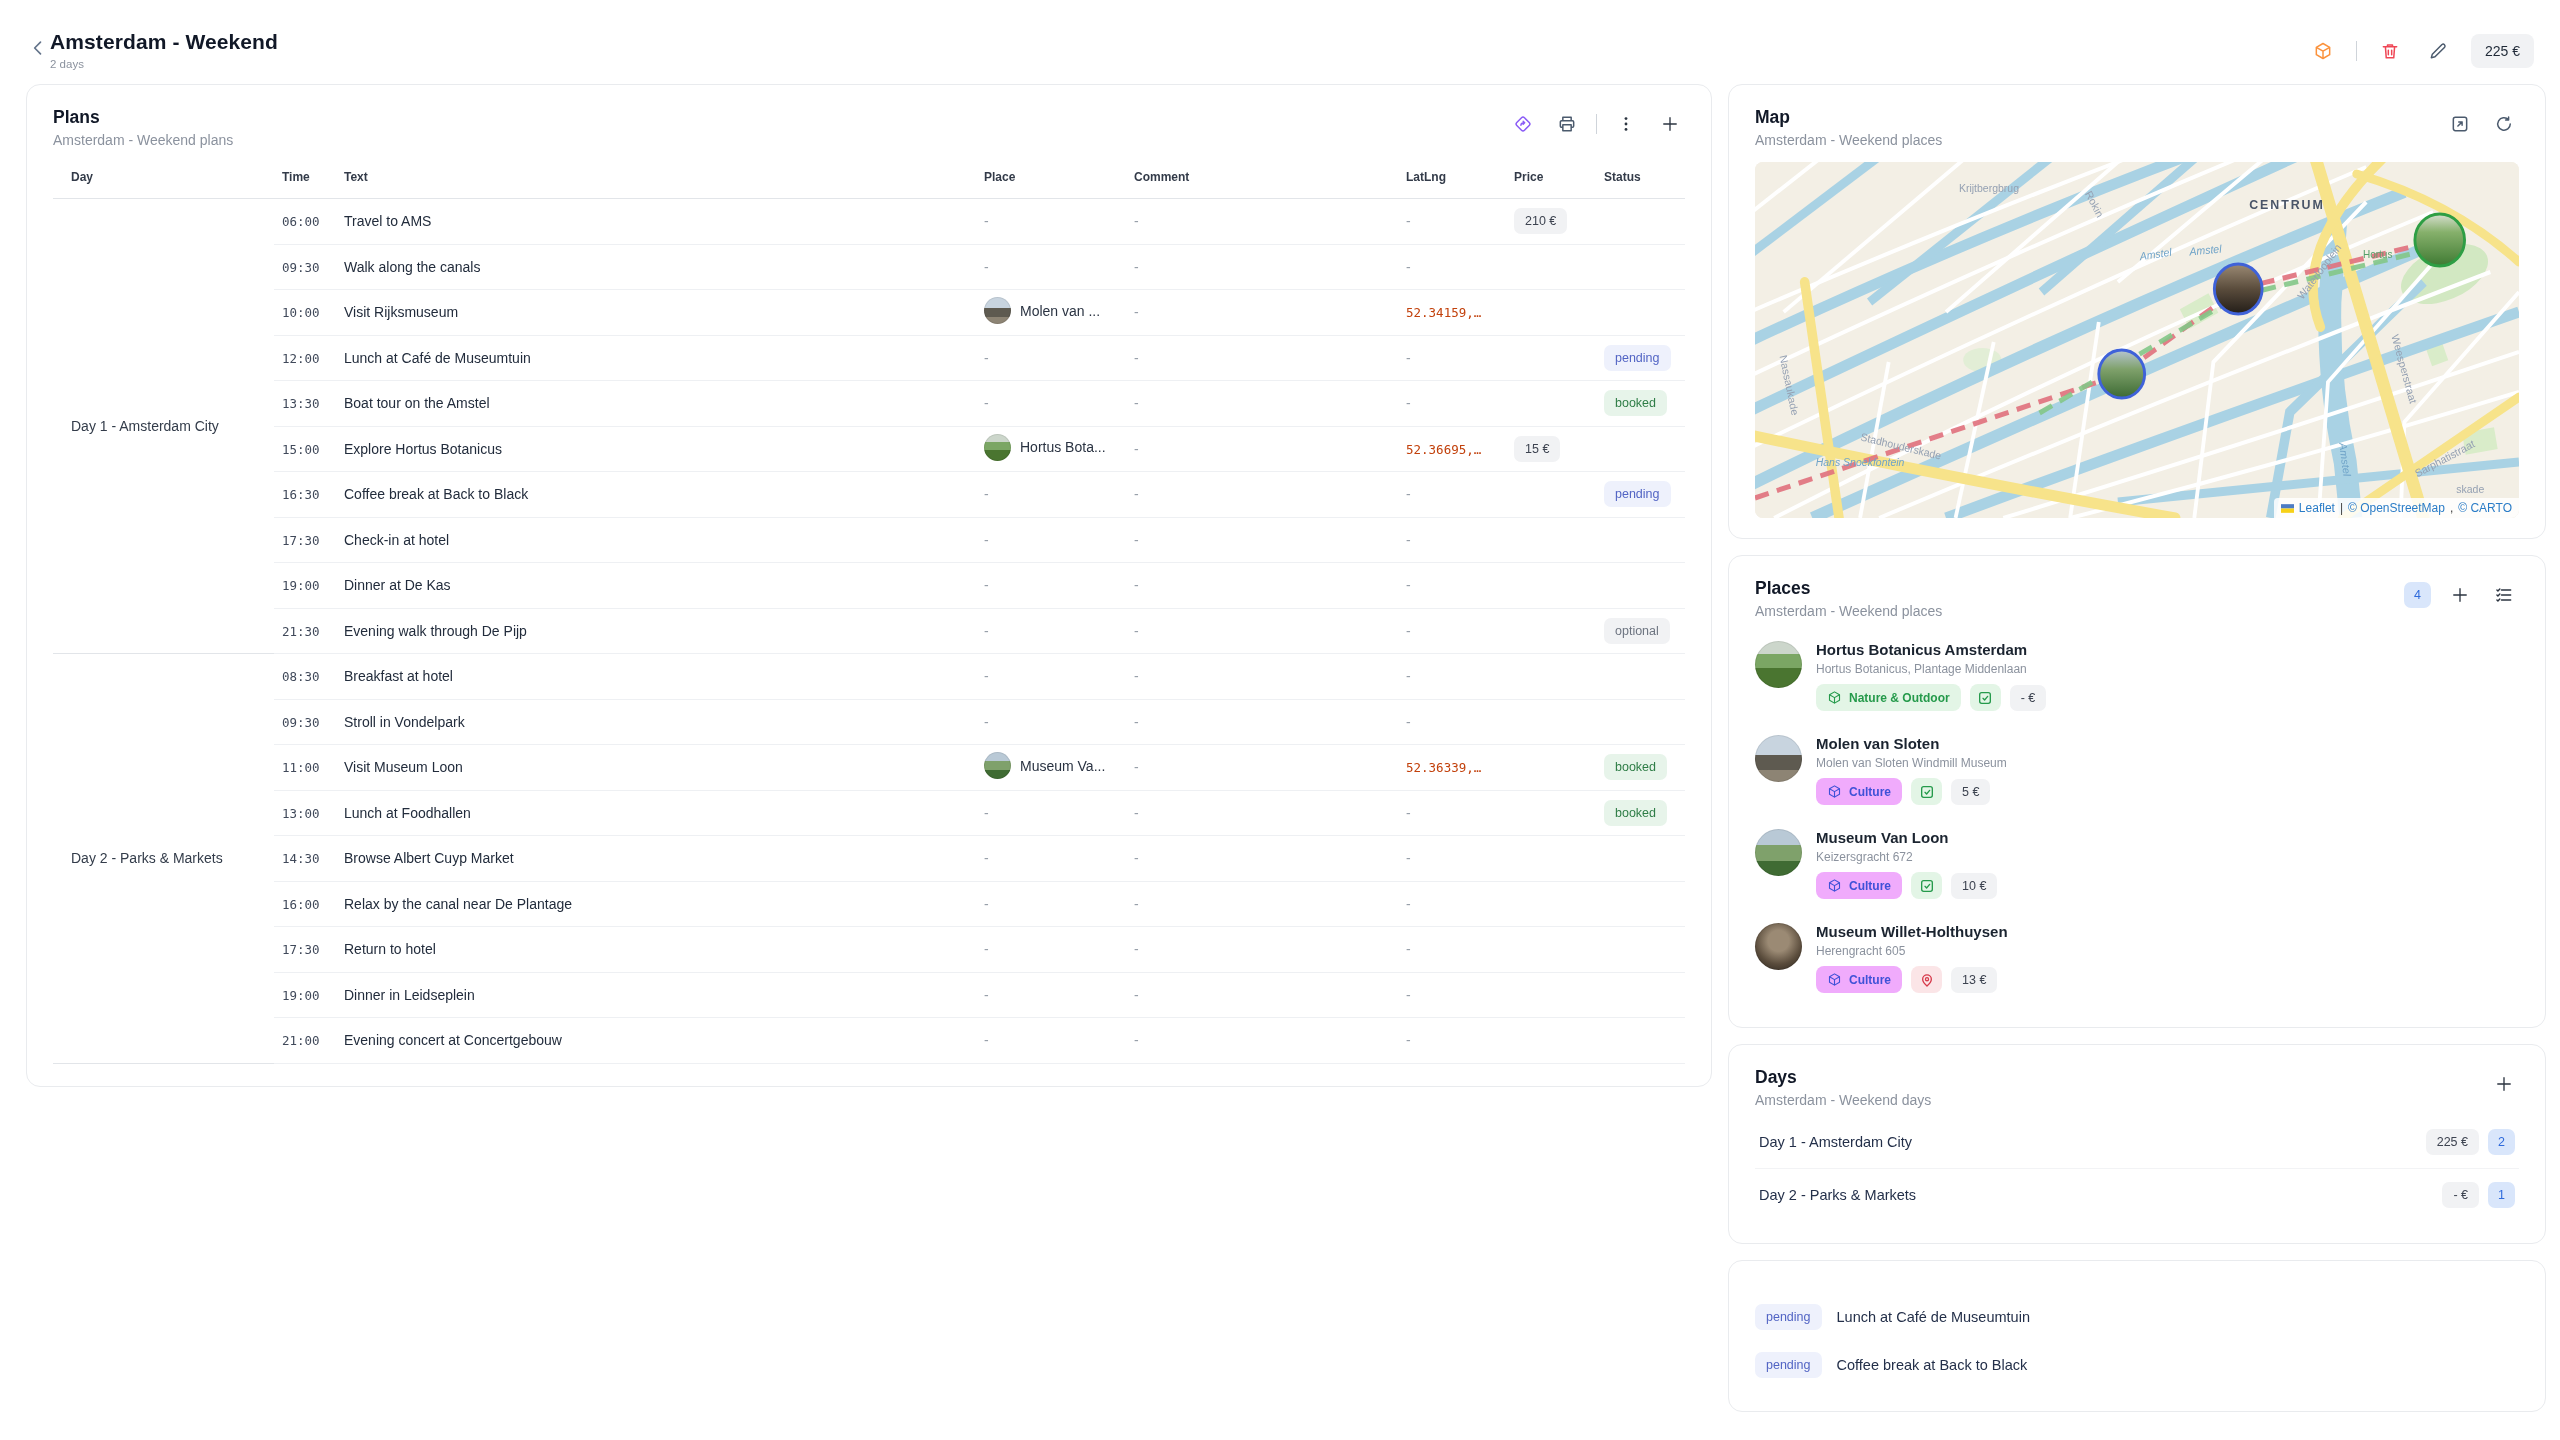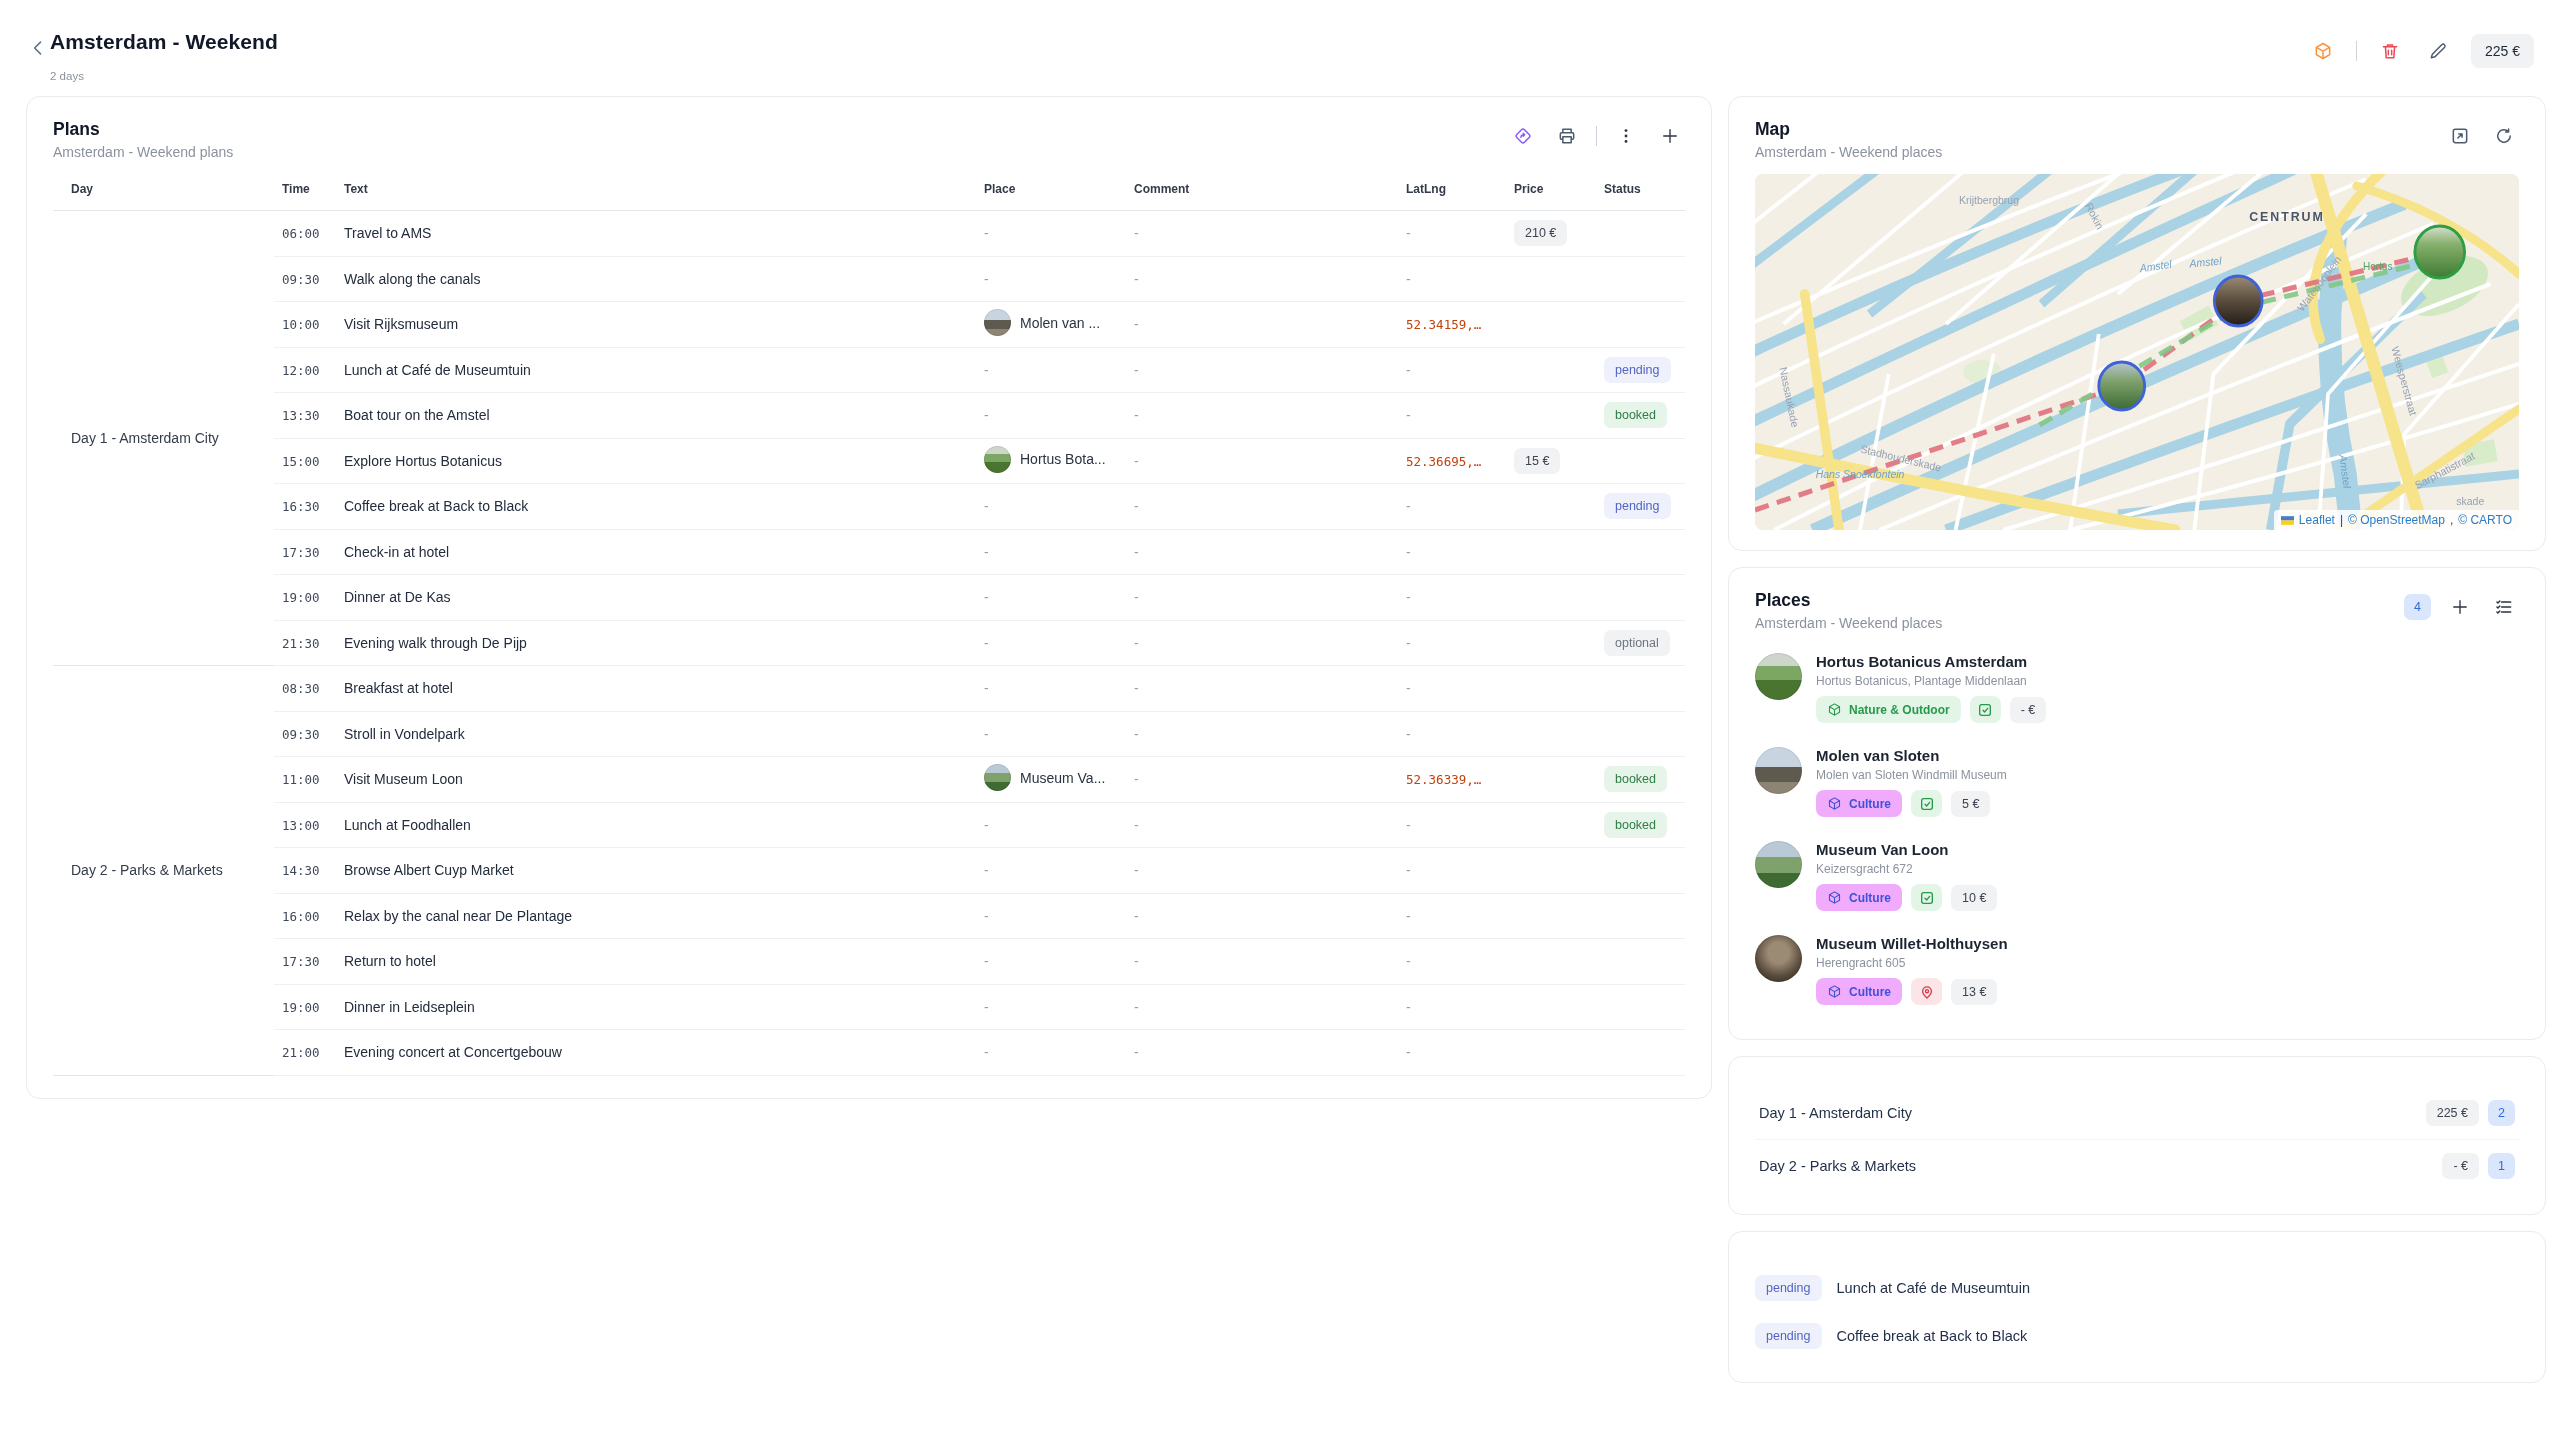--- a/index.html
+++ b/index.html
@@ -6,21 +6,21 @@
   html,body { width:2560px; height:1440px; background:#ffffff; overflow:hidden;
     font-family:"Liberation Sans", sans-serif; color:#1f2937; }
   .mono { font-family:"DejaVu Sans Mono", monospace; }
 
   
   .topbar { display:flex; align-items:flex-start; justify-content:space-between; padding:30px 26px 14px 26px; }
   .tb-left { display:flex; align-items:flex-start; }
   .back-btn { background:none; border:none; cursor:pointer; padding:4px 2px; margin-top:4px; color:#64748b; }
   .back-btn svg { width:20px; height:20px; display:block; }
   .page-title { font-size:21px; font-weight:700; color:#111827; letter-spacing:.1px; }
-  .page-sub { font-size:11.5px; color:#8b929e; margin-top:16px; }
+  .page-sub { font-size:11.5px; color:#8b929e; margin-top:4px; }
   .tb-actions { display:flex; align-items:center; gap:18px; margin-top:4px; }
   .ibtn { background:none; border:none; cursor:pointer; width:30px; height:30px; display:flex; align-items:center; justify-content:center; padding:0; }
   .ibtn svg { width:20px; height:20px; }
   .vsep { width:1px; height:20px; background:#cfd4da; }
   .total-chip { background:#f1f2f4; border-radius:8px; padding:9px 14px; font-size:14px; color:#1f2937; white-space:nowrap; }
 
   
   .layout { display:grid; grid-template-columns: 1686px 818px; gap:16px; padding:0 26px; align-items:start; }
   .card { background:#fff; border:1px solid #e9ebee; border-radius:14px; padding:22px 26px; }
   .card-head { display:flex; align-items:flex-start; justify-content:space-between; }
@@ -642,20 +642,33 @@
                   </svg>
                 </span>
            <span class="chip">13 €</span>
          </div>
        </div>
      </div>
         </div>
     </section>
 
     <section class="card">
+      <div class="card-head">
+        <div>
+          <div class="card-title">Days</div>
+          <div class="card-sub">Amsterdam - Weekend days</div>
+        </div>
+        <div class="head-actions">
+          <button class="ibtn ic-dark">
+            <svg viewBox="0 0 24 24" fill="none" stroke="currentColor" stroke-width="1.6" stroke-linecap="round">
+                <path d="M12 4.5v15M4.5 12h15"></path>
+              </svg>
+          </button>
+        </div>
+      </div>
       <div class="days-list" id="days-list">
           <div class="day-row">
        <span>Day 1 - Amsterdam City</span>
        <span class="day-row-badges">
          <span class="chip">225 €</span>
          <span class="count-badge">2</span>
        </span>
      </div>
           <div class="day-row">
        <span>Day 2 - Parks &amp; Markets</span>

